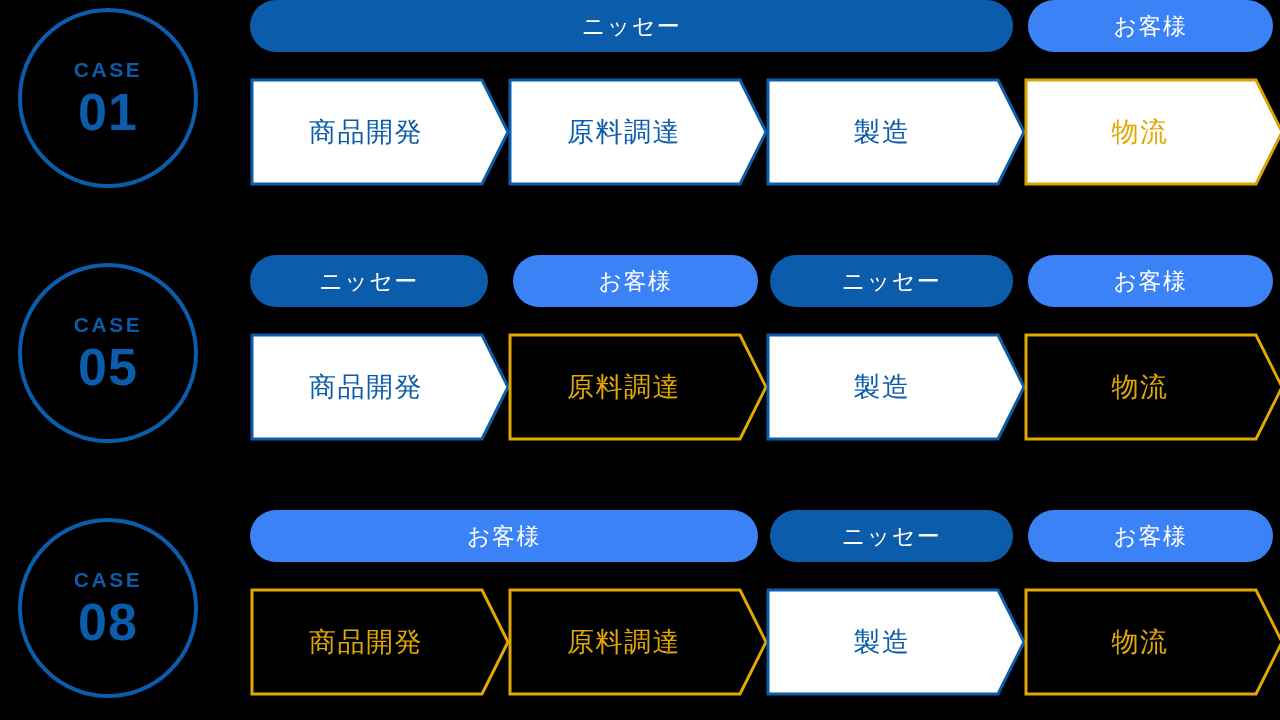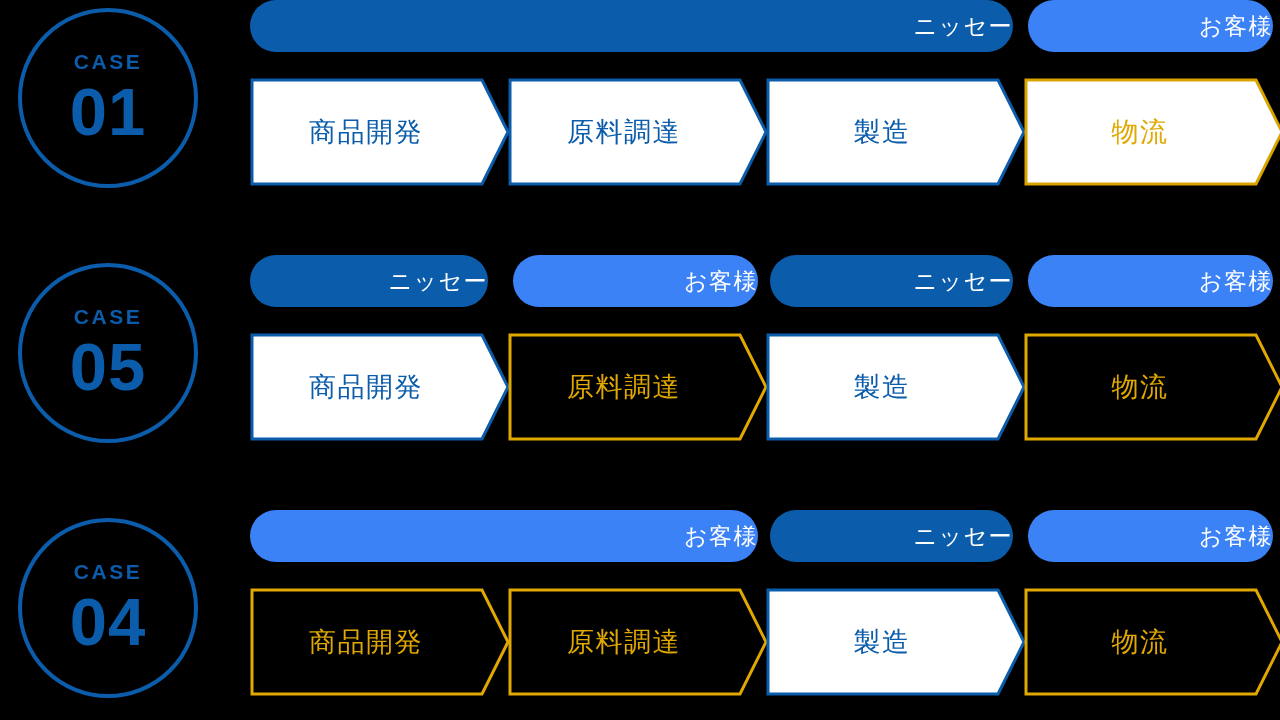--- a/index.html
+++ b/index.html
@@ -54,21 +54,21 @@
     color: #0B5CAB;
     font-size: 21px;
     font-weight: 700;
     letter-spacing: 2.5px;
     line-height: 1;
     margin-bottom: 6px;
     font-family: "Liberation Sans", "DejaVu Sans", sans-serif;
   }
   .case-badge .case-num {
     color: #0B5CAB;
-    font-size: 67px;
+    font-size: 52px;
     font-weight: 700;
     letter-spacing: 1px;
     line-height: 1;
     font-family: "Liberation Sans", "DejaVu Sans", sans-serif;
   }
 
   
   .pill-track {
     position: absolute;
     left: 0;
@@ -76,21 +76,21 @@
     width: 1280px;
     height: 58px;
   }
   .pill {
     position: absolute;
     top: 0;
     height: 52px;
     border-radius: 26px;
     display: flex;
     align-items: center;
-    justify-content: flex-end;
+    justify-content: center;
     color: #FFFFFF;
     font-size: 23px;
     letter-spacing: 1.5px;
     box-sizing: border-box;
     font-family: "Liberation Sans", "DejaVu Sans", sans-serif;
   }
   .pill.nissay   { background: #0B5CAB; }
   .pill.customer { background: #3b82f6; }
 
   
@@ -219,21 +219,21 @@
           <svg viewBox="0 0 260 108">
             <path d="M2,2 L232,2 L258,54 L232,106 L2,106 Z" fill="none" stroke="#E0A800" stroke-width="3" stroke-linejoin="miter"></path>
           </svg>
           <div class="arrow-label" style="color: rgb(224, 168, 0);">物流</div>
         </div>
       </div>
     </div>
     <div class="case-row row-2">
       <div class="case-badge">
         <div class="case-word">CASE</div>
-        <div class="case-num">04</div>
+        <div class="case-num">08</div>
       </div>
       <div class="pill-track">
         <div class="pill customer" style="left: 250px; width: 508px;">
           <span>お客様</span>
         </div>
         <div class="pill nissay" style="left: 770px; width: 243px;">
           <span>ニッセー</span>
         </div>
         <div class="pill customer" style="left: 1028px; width: 245px;">
           <span>お客様</span>

